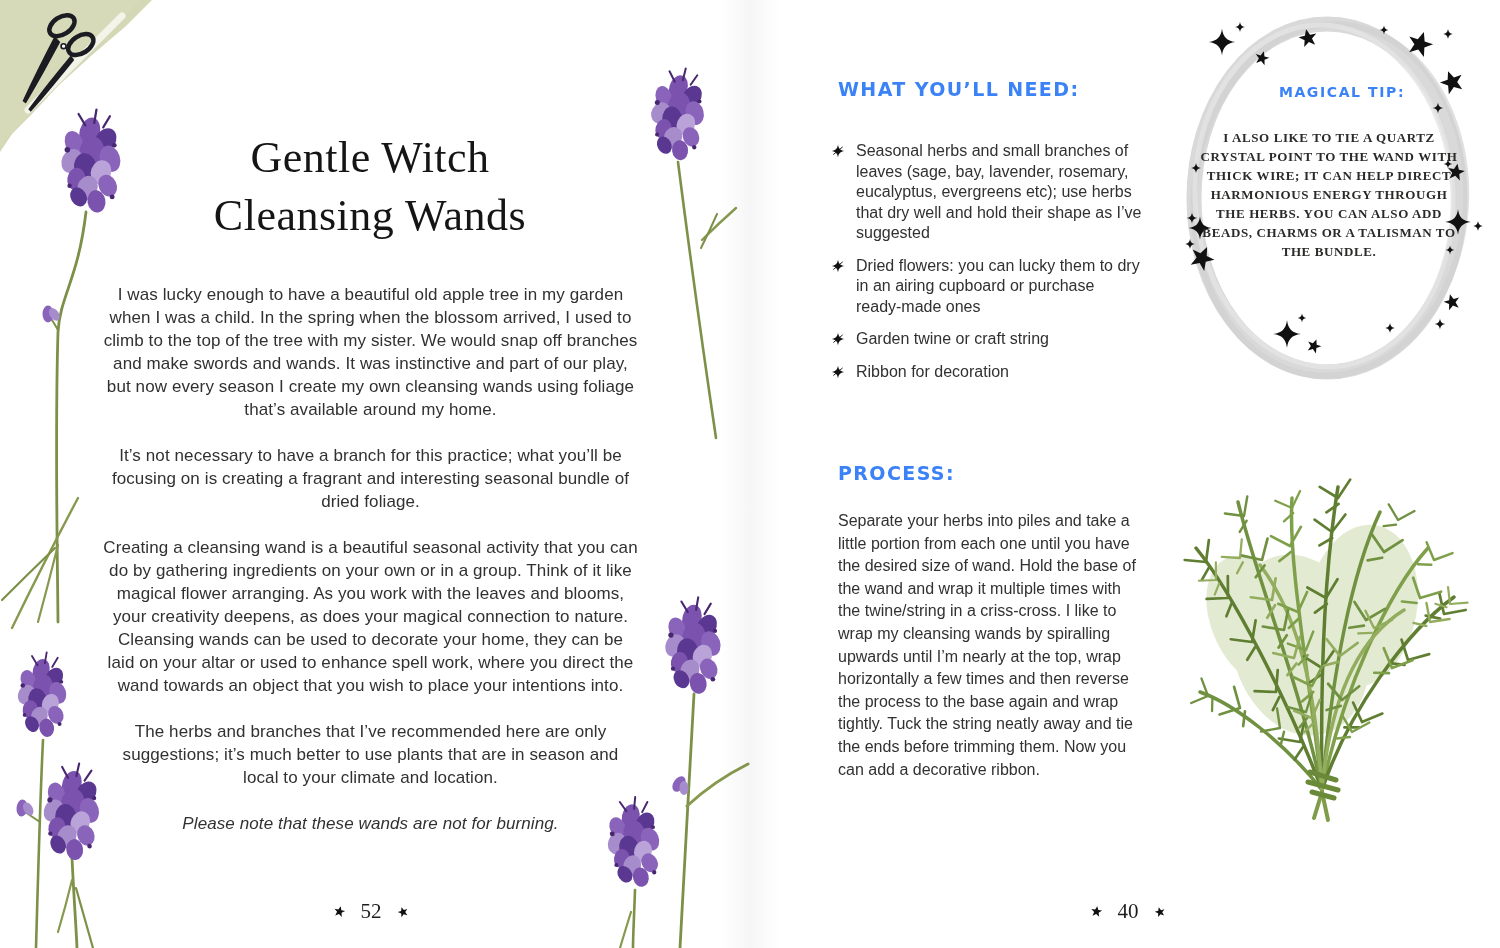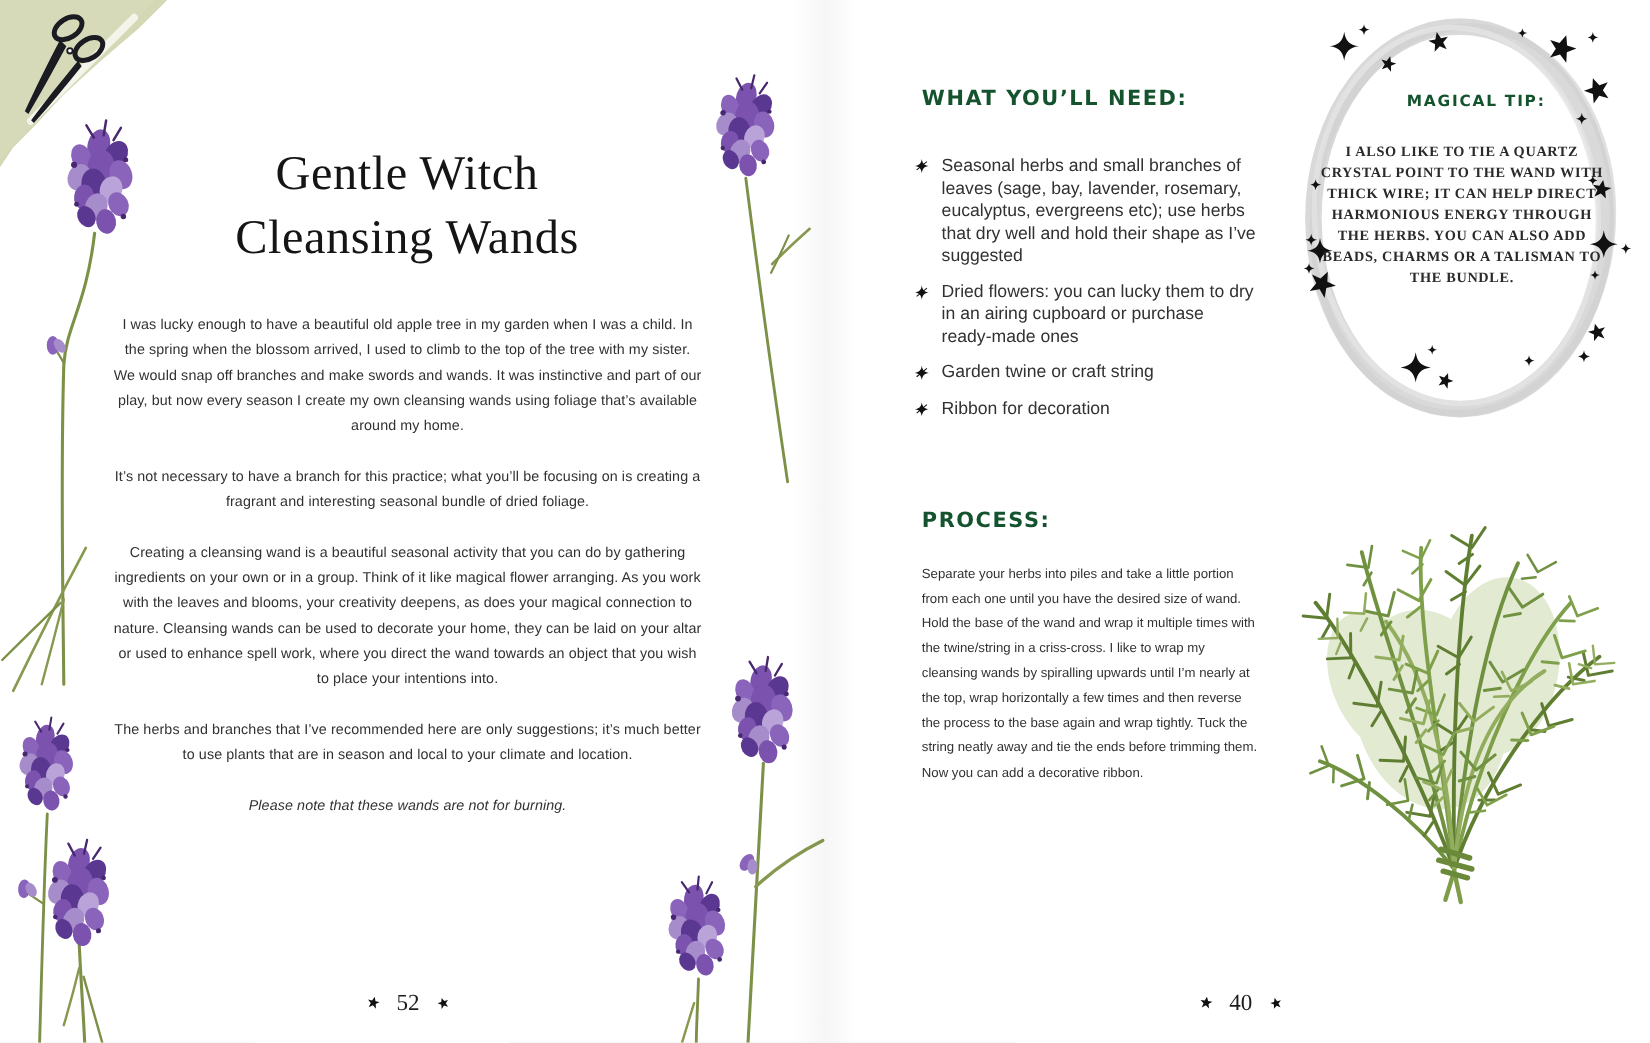--- a/index.html
+++ b/index.html
@@ -13,45 +13,45 @@
     pointer-events:none;
   }
   
   .title{
     position:absolute;left:100px;top:100px;width:540px;text-align:center;
     font-family:"Liberation Serif","DejaVu Serif",serif;font-size:44px;line-height:1.3;
     color:#151515;letter-spacing:.5px;font-weight:400;
   }
   .lp-text{
     position:absolute;left:103px;top:283px;width:535px;text-align:center;
-    font-size:13px;line-height:23px;color:#313131;letter-spacing:.1px;
+    font-size:17px;line-height:23px;color:#313131;letter-spacing:.1px;
   }
   .lp-text p{margin:0 0 23px 0;}
   .lp-text p.note{font-style:italic;}
   .pagenum{
     position:absolute;top:899px;display:flex;align-items:center;justify-content:center;gap:15px;
     font-family:"Liberation Serif","DejaVu Serif",serif;font-size:21px;color:#1c1c1c;
   }
   .pagenum.left{left:103px;width:535px;}
   .pagenum.right{left:860px;width:535px;}
   .pagenum svg{display:block;}
   
   .hand{
-    font-family:"DejaVu Sans",sans-serif;font-weight:bold;color:#14532d;
+    font-family:"DejaVu Sans",sans-serif;font-weight:bold;color:#3b82f6;
     letter-spacing:1.4px;
   }
   .need-heading{position:absolute;left:838px;top:78px;font-size:19px;}
   .need-list{position:absolute;left:814px;top:124px;width:330px;list-style:none;margin:17px;padding:0;}
   .need-list li{display:flex;gap:11px;margin-bottom:12px;}
   .need-list li .btxt{width:288px;font-size:16px;line-height:20.5px;color:#313131;}
   .need-list li .bstar{flex:0 0 auto;margin-top:3px;}
   .process-heading{position:absolute;left:838px;top:462px;font-size:19px;}
   .process-body{
     position:absolute;left:838px;top:510px;width:308px;
-    font-size:12px;line-height:22.6px;color:#313131;
+    font-size:16px;line-height:22.6px;color:#313131;
   }
   .tip-heading{
     position:absolute;left:1222px;top:84px;width:240px;text-align:center;font-size:14px;letter-spacing:1.6px;
   }
   .tip-body{
     position:absolute;left:1200px;top:128px;width:258px;text-align:center;
     font-size:13px;line-height:19px;font-family:Liberation Serif, serif;font-weight:bold;
     color:#2a2a29;letter-spacing:.6px;
   }
   .art{position:absolute;left:0;top:0;pointer-events:none;}

